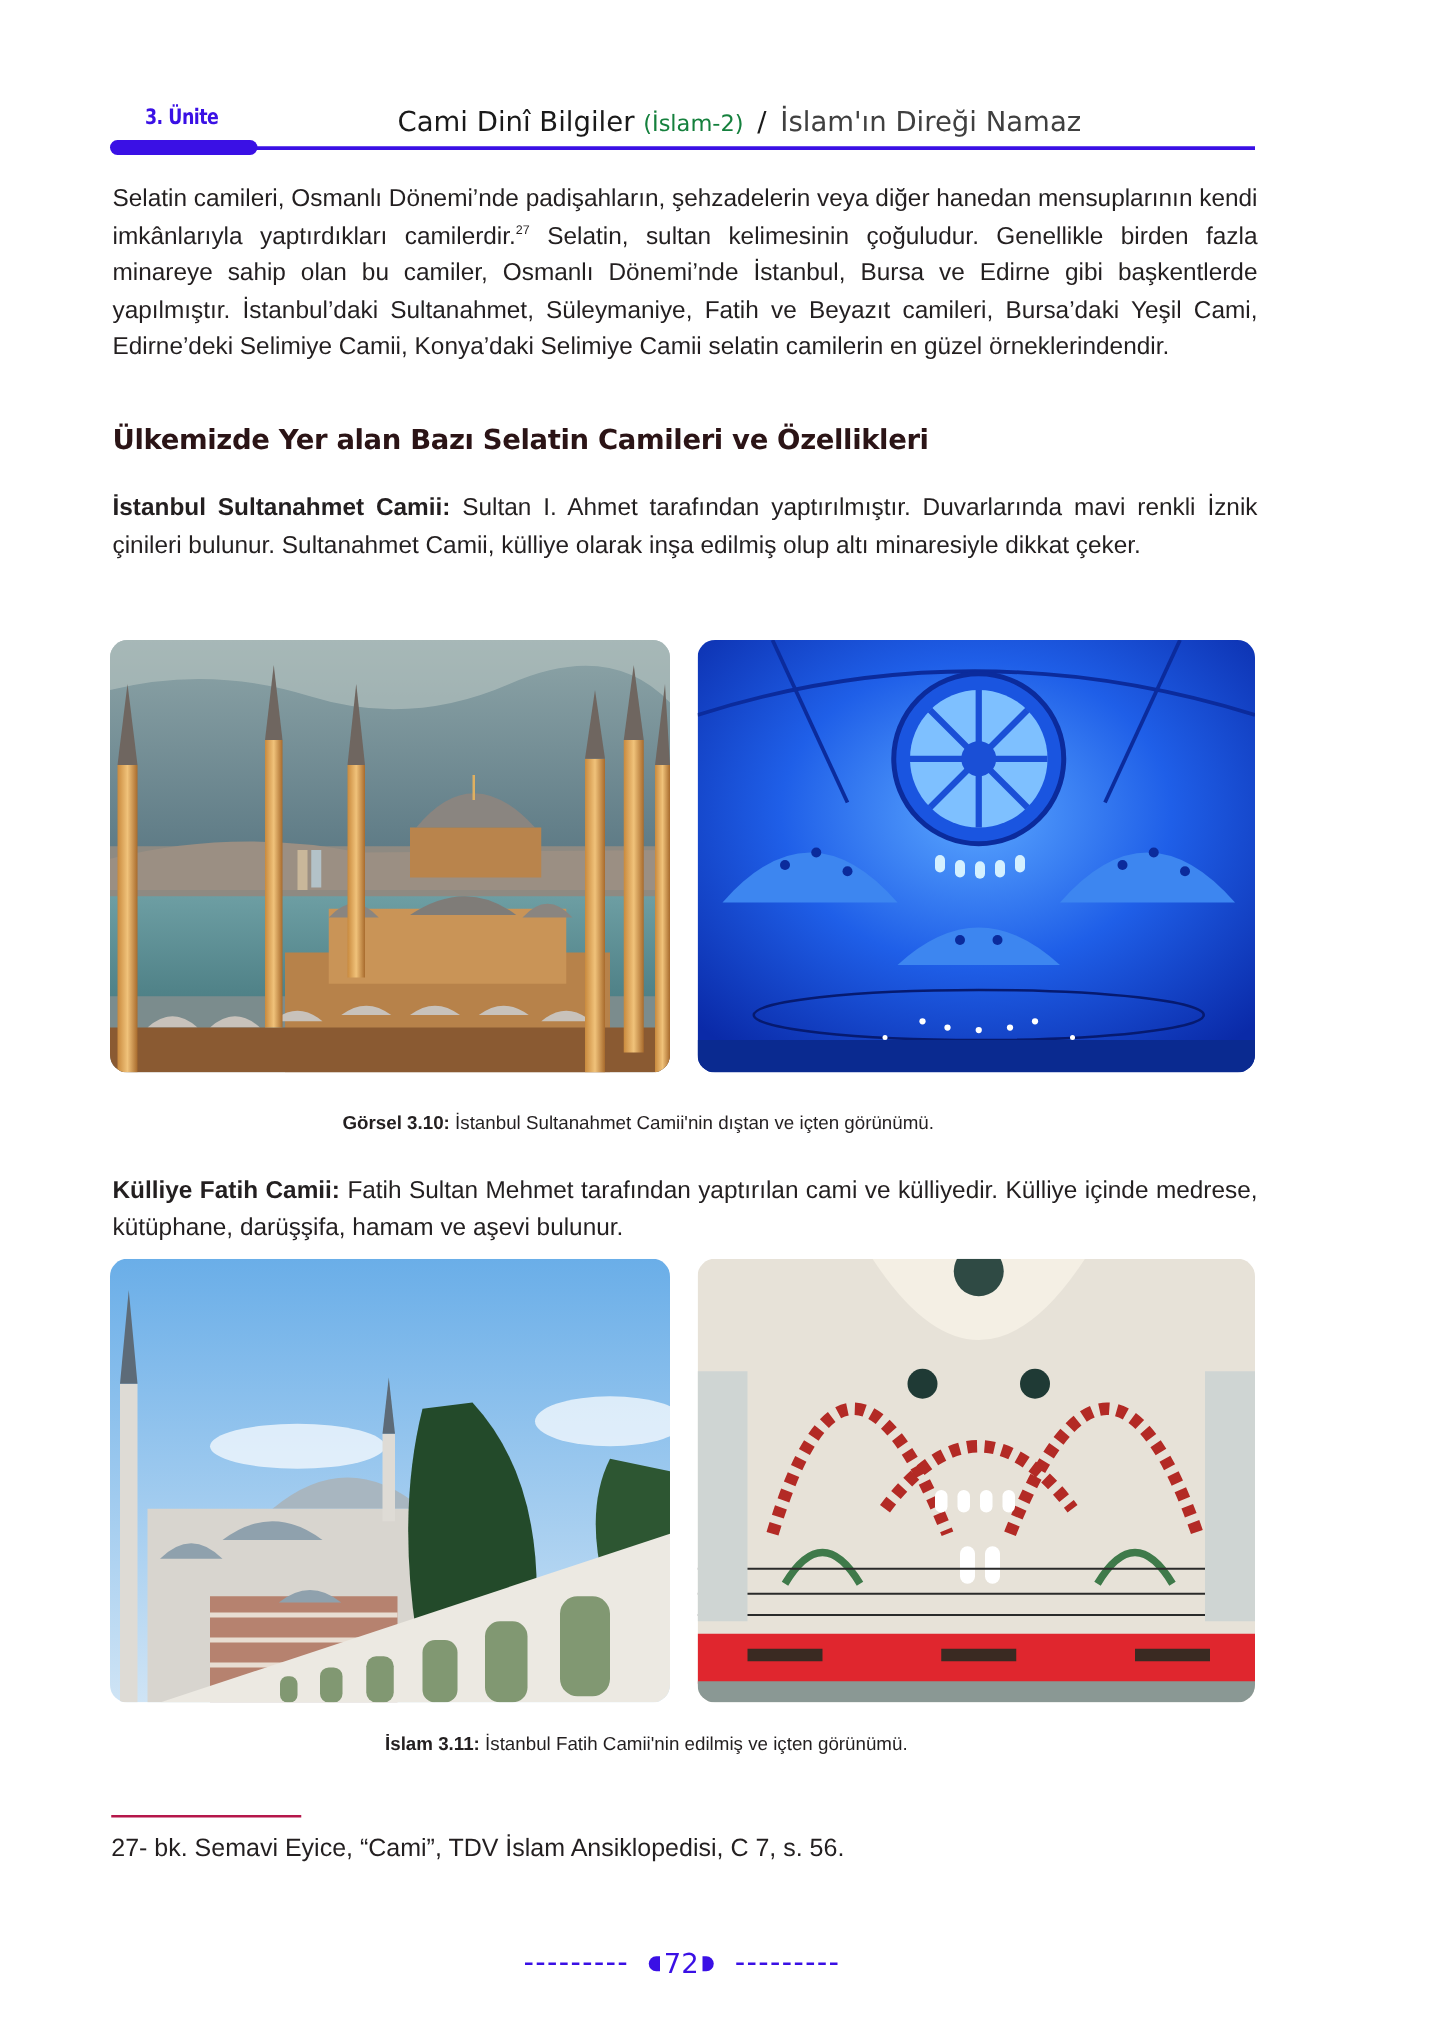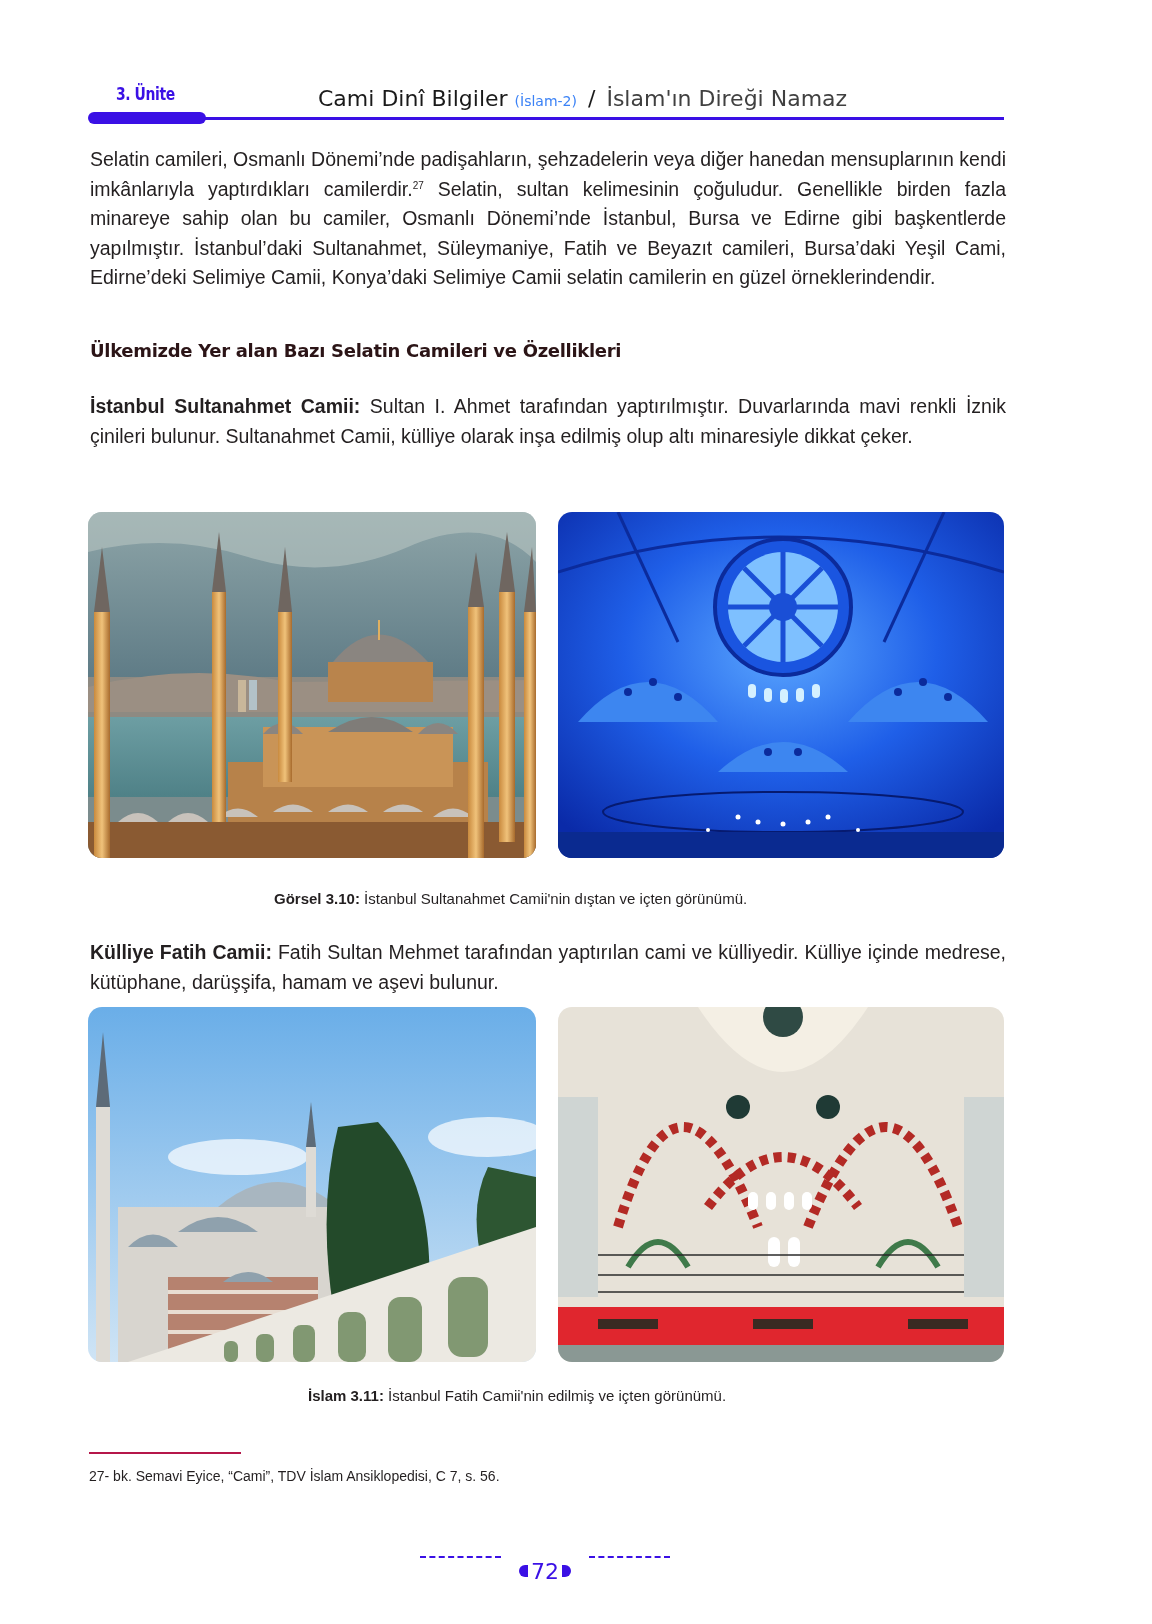--- a/index.html
+++ b/index.html
@@ -2,40 +2,40 @@
 <html><head>
   <meta charset="utf-8">
   <style>
     * { margin: 0; padding: 0; box-sizing: border-box; }
     html, body { width: 1152px; height: 1624px; background: #ffffff; overflow: hidden; }
     body { position: relative; font-family: "Liberation Sans", "DejaVu Sans", sans-serif; color: #231f20; }
 
     
     .hdr-unit { position: absolute; left: 116px; top: 84px; font-family: "DejaVu Sans", sans-serif; font-size: 17px; color: #3a10e5; font-weight: bold; letter-spacing: -0.5px; transform: scaleX(0.82); transform-origin: left center; }
     .hdr-title { position: absolute; left: 318px; top: 86px; font-family: "DejaVu Sans", sans-serif; font-size: 22px; color: #1a1a1a; white-space: nowrap; }
-    .hdr-title .sub { font-size: 14px; color: #3b82f6; }
+    .hdr-title .sub { font-size: 18px; color: #15803d; }
     .hdr-title .slash { color: #1a1a1a; margin: 0 4px; }
     .hdr-title .topic { color: #404040; }
     .hdr-line { position: absolute; left: 200px; top: 117px; width: 804px; height: 3px; background: #3a10e5; }
     .hdr-bar { position: absolute; left: 88px; top: 112px; width: 118px; height: 12px; border-radius: 6px; background: #3a10e5; }
 
     .para { position: absolute; left: 90px; width: 916px; font-family: Liberation Sans, sans-serif; font-size: 19.5px; line-height: 29.5px; color: #231f20; text-align: justify; }
     .para sup { font-size: 10px; vertical-align: super; line-height: 0; }
     .para b { font-weight: bold; }
 
-    .section-title { position: absolute; left: 90px; top: 340px; font-family: "DejaVu Sans", sans-serif; font-size: 18px; font-weight: bold; color: #2b1416; letter-spacing: -0.3px; }
+    .section-title { position: absolute; left: 90px; top: 340px; font-family: "DejaVu Sans", sans-serif; font-size: 22px; font-weight: bold; color: #2b1416; letter-spacing: -0.3px; }
 
     .photo { position: absolute; border-radius: 14px; overflow: hidden; }
     .caption { position: absolute; font-family: "Liberation Sans", sans-serif; font-size: 15px; color: #231f20; white-space: nowrap; }
     .caption b { font-weight: bold; }
 
     .fn-rule { position: absolute; left: 89px; top: 1452px; width: 152px; height: 2px; background: #b5174a; }
-    .footnote { position: absolute; left: 89px; top: 1468px; font-family: "Liberation Sans", sans-serif; font-size: 14px; color: #231f20; white-space: nowrap; }
-
-    .page-num { position: absolute; left: 420px; top: 1556px; width: 250px; height: 30px; display: flex; justify-content: center; gap: 18px; }
+    .footnote { position: absolute; left: 89px; top: 1468px; font-family: "Liberation Sans", sans-serif; font-size: 20px; color: #231f20; white-space: nowrap; }
+
+    .page-num { position: absolute; left: 420px; top: 1556px; width: 250px; height: 30px; display: flex; align-items: center; justify-content: center; gap: 18px; }
     .dash { flex: 1; border-top: 2px dashed #3a10e5; height: 0; }
     .num-wrap { display: flex; align-items: center; gap: 3px; color: #3a10e5; font-family: "DejaVu Sans", sans-serif; font-size: 22px; }
     .cap-l, .cap-r { width: 9px; height: 12px; background: #3a10e5; }
     .cap-l { border-radius: 6px 0 0 6px; }
     .cap-r { border-radius: 0 6px 6px 0; }
   </style>
 </head>
 <body>
 
 <div class="hdr-unit">3. Ünite</div>

